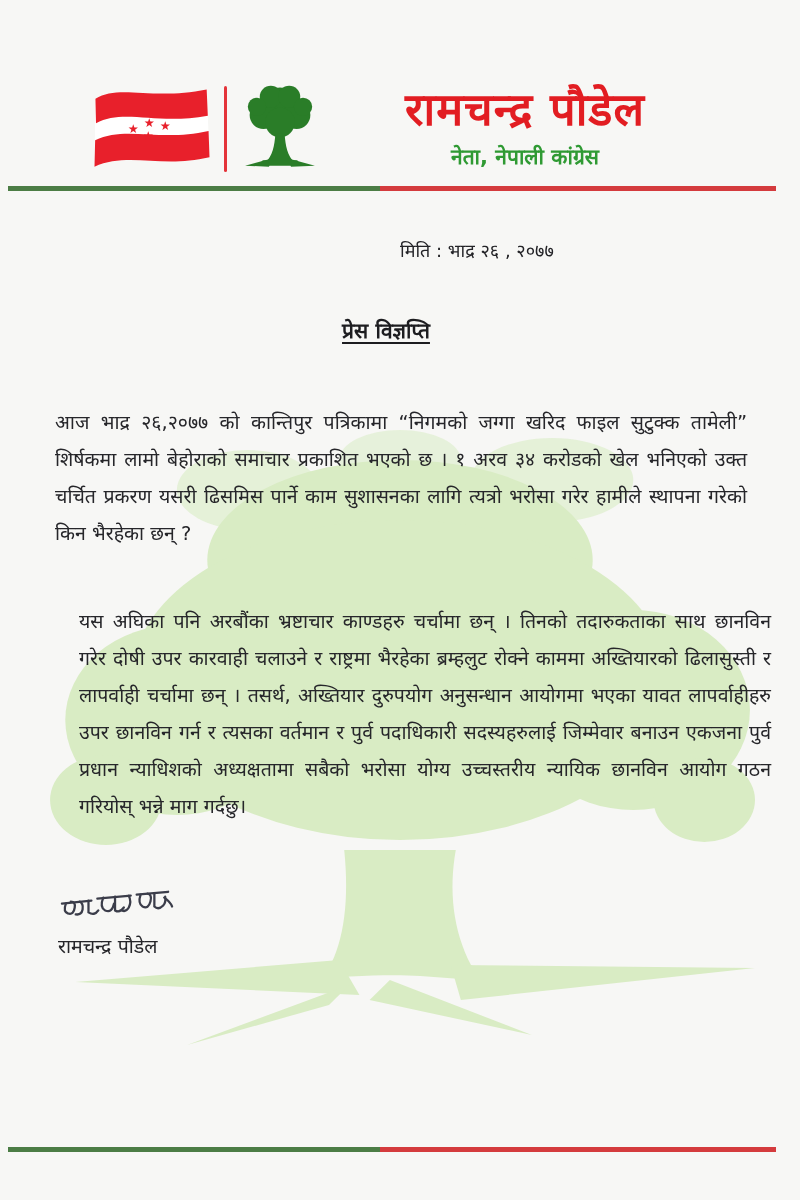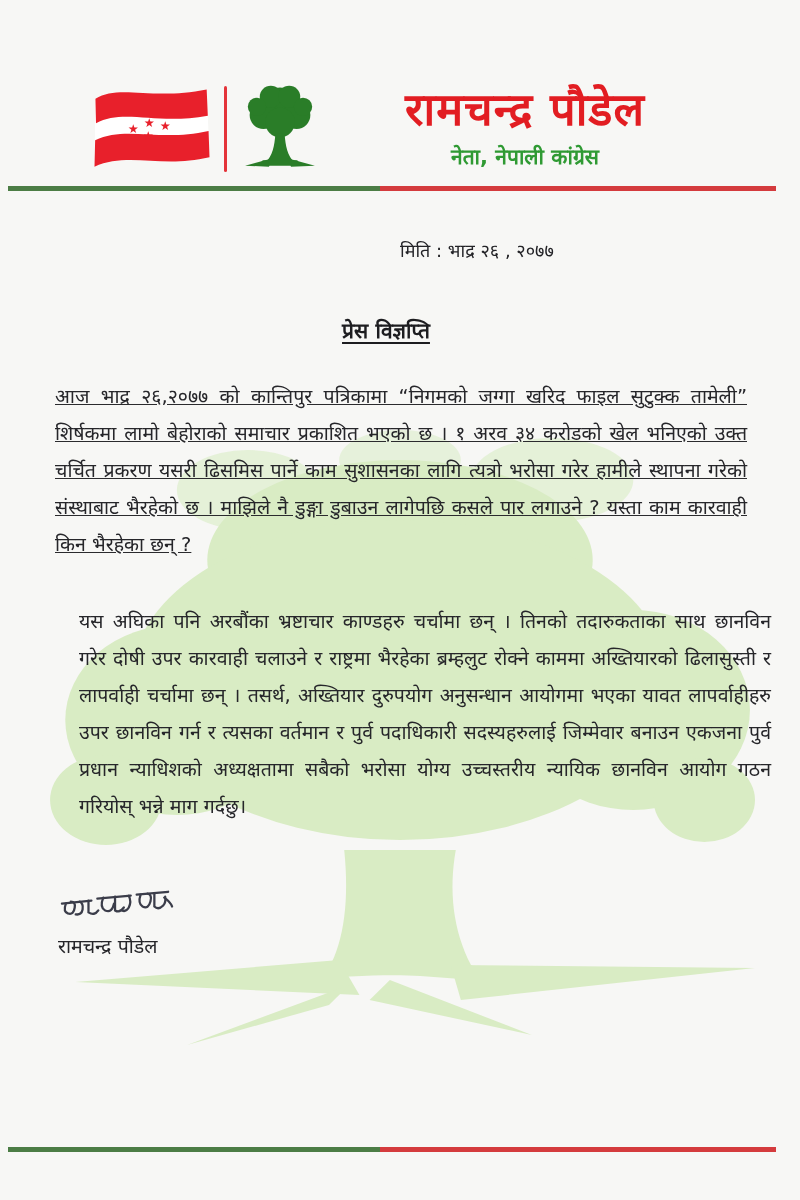--- a/index.html
+++ b/index.html
@@ -37,21 +37,21 @@
   .date-line{
     position:absolute;top:238px;left:400px;width:346px;
     text-align:left;font-size:18px;color:#232327;z-index:2;white-space:nowrap;
   }
   .press-title{
     position:absolute;top:316px;left:0;width:772px;text-align:center;
     font-size:21px;font-weight:bold;color:#1d1d20;z-index:2;
     text-decoration:underline;text-underline-offset:4px;
   }
   .para{position:absolute;left:55px;width:692px;z-index:2;}
-  .para-1{top:378px;text-decoration:underline;}
+  .para-1{top:404px;}
   .para-2{top:603px;margin-left:24px;}
   .para-line{
     font-size:19.5px;line-height:37px;height:37px;color:#26262a;
     text-align:justify;text-align-last:justify;white-space:nowrap;overflow:visible;
   }
   .para-line.last{text-align-last:left;}
 
   
   .watermark{position:absolute;left:45px;top:420px;width:710px;height:645px;z-index:0;}
 
@@ -133,21 +133,20 @@
   </div>
 
   <div class="date-line">मिति : भाद्र २६ , २०७७</div>
 
   <div class="press-title">प्रेस विज्ञप्ति</div>
 
   <div class="para para-1">
     <div class="para-line">आज भाद्र २६,२०७७ को कान्तिपुर पत्रिकामा “निगमको जग्गा खरिद फाइल सुटुक्क तामेली”</div>
     <div class="para-line">शिर्षकमा लामो बेहोराको समाचार प्रकाशित भएको छ । १ अरव ३४ करोडको खेल भनिएको उक्त</div>
     <div class="para-line">चर्चित प्रकरण यसरी ढिसमिस पार्ने काम सुशासनका लागि त्यत्रो भरोसा गरेर हामीले स्थापना गरेको</div>
-    <div class="para-line">संस्थाबाट भैरहेको छ ।  माझिले नै डुङ्गा डुबाउन लागेपछि कसले पार लगाउने ?  यस्ता काम कारवाही</div>
     <div class="para-line last">किन भैरहेका छन् ?</div>
   </div>
 
   <div class="para para-2">
     <div class="para-line">यस अघिका पनि अरबौंका भ्रष्टाचार काण्डहरु चर्चामा छन् ।    तिनको तदारुकताका साथ छानविन</div>
     <div class="para-line">गरेर दोषी उपर कारवाही चलाउने र राष्ट्रमा भैरहेका ब्रम्हलुट रोक्ने काममा अख्तियारको ढिलासुस्ती र</div>
     <div class="para-line">लापर्वाही चर्चामा छन् ।  तसर्थ, अख्तियार दुरुपयोग अनुसन्धान आयोगमा भएका यावत लापर्वाहीहरु</div>
     <div class="para-line">उपर छानविन गर्न र त्यसका वर्तमान र पुर्व पदाधिकारी सदस्यहरुलाई जिम्मेवार बनाउन एकजना पुर्व</div>
     <div class="para-line">प्रधान न्याधिशको अध्यक्षतामा सबैको भरोसा योग्य उच्चस्तरीय न्यायिक छानविन आयोग गठन</div>
     <div class="para-line last">गरियोस् भन्ने माग गर्दछु।</div>

